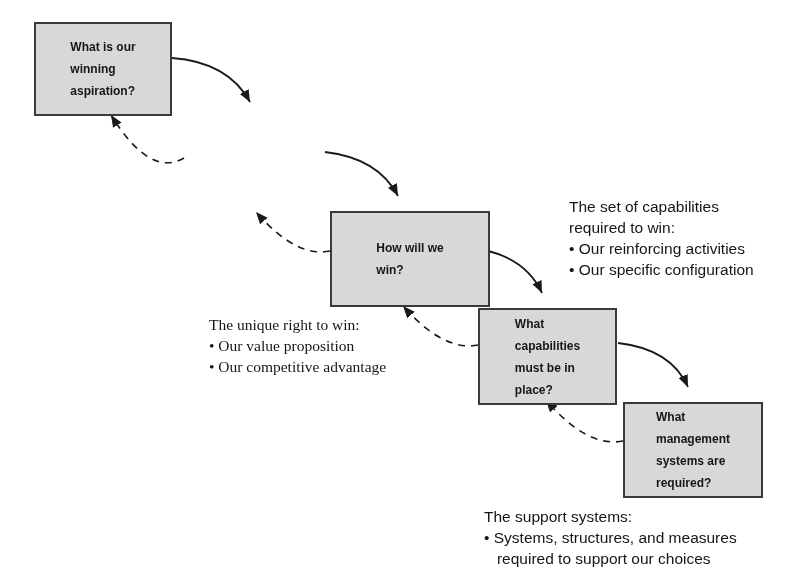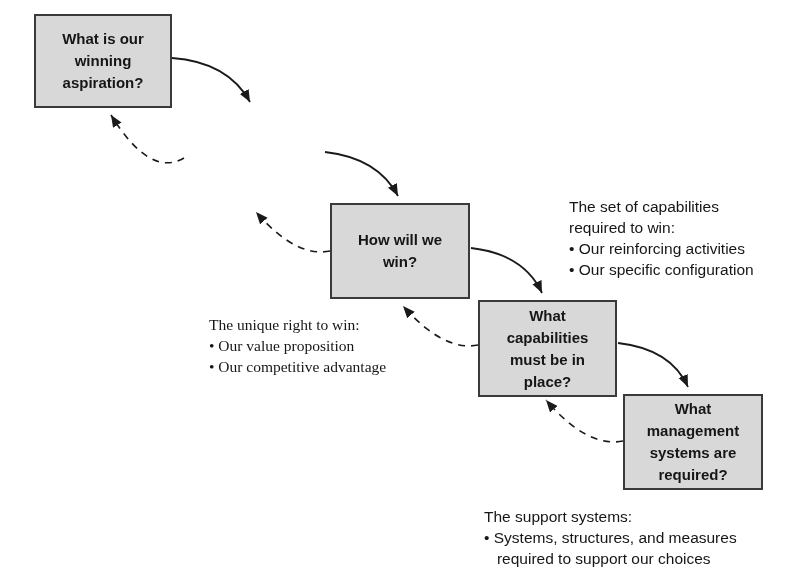--- a/index.html
+++ b/index.html
@@ -24,26 +24,26 @@
   }
   .cascade-box {
     position: absolute;
     z-index: 2;
     background: #d8d8d8;
     border: 2px solid #3a3a3a;
     box-sizing: border-box;
     display: flex;
     align-items: center;
     justify-content: center;
-    text-align: center;
     font-weight: bold;
-    font-size: 15px;
+    font-size: 12px;
     line-height: 22px;
     white-space: pre;
     color: #161616;
+    margin-top: 8px;
   }
   .note {
     position: absolute;
     z-index: 2;
     font-size: 15.5px;
     line-height: 21px;
     white-space: pre;
     color: #161616;
   }
   .arrow-solid {
@@ -52,21 +52,21 @@
     stroke-width: 1.8;
   }
   .arrow-dashed {
     fill: none;
     stroke: #1a1a1a;
     stroke-width: 1.6;
     stroke-dasharray: 7 6;
   }
   #box-winning-aspiration { left: 34px;  top: 14px;  width: 138px; height: 94px; }
   #box-where-to-play      { left: 184px; top: 110px; width: 140px; height: 96px; }
-  #box-how-to-win         { left: 330px; top: 203px; width: 140px; height: 96px; }
+  #box-how-to-win         { left: 330px; top: 203px; width: 160px; height: 96px; }
   #box-capabilities       { left: 478px; top: 300px; width: 139px; height: 97px; }
   #box-management-systems { left: 623px; top: 394px; width: 140px; height: 96px; }
 
   #note-playing-field   { left: 258px; top: 12px;  }
   #note-purpose         { left: 36px;  top: 141px; }
   #note-capabilities    { left: 552px; top: 196px; margin-left: 17px; }
   #note-right-to-win    { left: 209px; top: 314px; font-family: Liberation Serif, serif; }
   #note-support-systems { left: 484px; top: 506px; }
 </style>
 </head>

